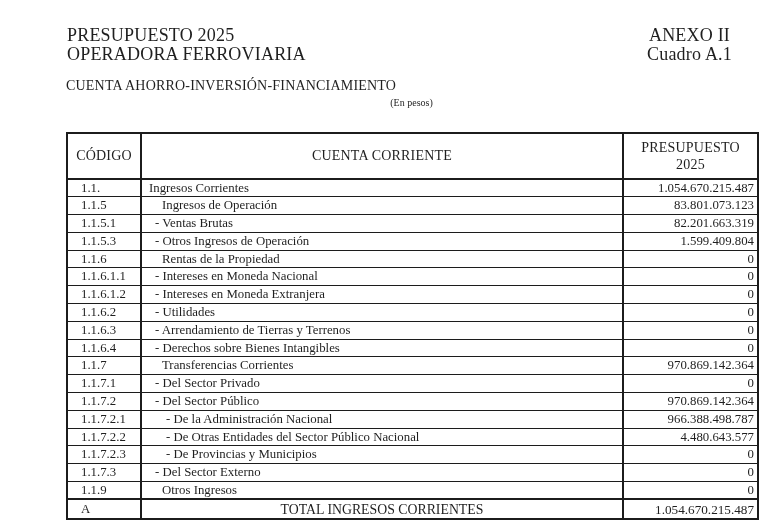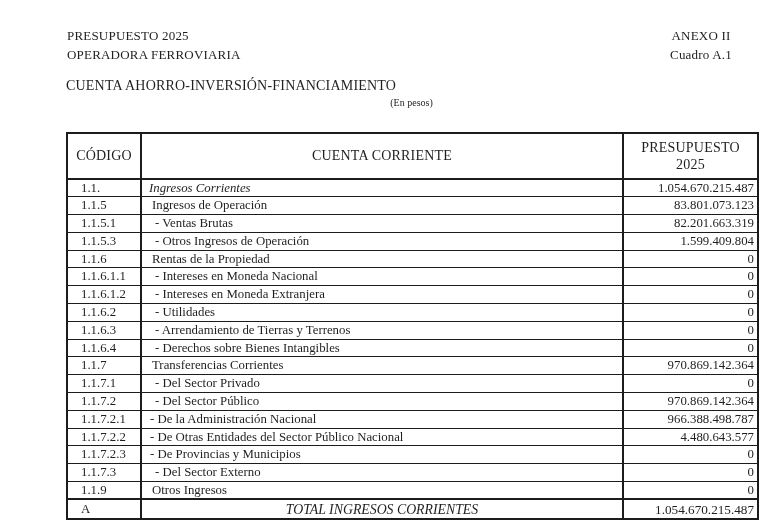--- a/index.html
+++ b/index.html
@@ -17,21 +17,21 @@
   }
   .page { position: relative; width: 780px; height: 520px; }
 
   .doc-header {
     display: flex;
     justify-content: space-between;
     margin: 26px 48px 0 67px;
   }
   .doc-header-left { text-align: left; }
   .doc-header-right { text-align: center; }
-  .doc-header div { font-size: 13px; line-height: 19px; letter-spacing: 0.2px; }
+  .doc-header div { font-size: 18px; line-height: 19px; letter-spacing: 0.2px; }
 
   .doc-title {
     width: 691px; margin: 13px 0 0 66px;
     text-align: left;
     font-size: 14px; line-height: 17px; letter-spacing: 0.2px;
   }
   .doc-subtitle {
     width: 691px; margin: 0 0 0 66px;
     text-align: center;
     font-size: 10px; line-height: 17px;
@@ -68,24 +68,24 @@
     font-size: 12.8px;
     line-height: 15px;
     vertical-align: middle;
     white-space: nowrap;
     overflow: hidden;
   }
   .budget-table td.col-code  { padding-left: 13px; }
   .budget-table td.col-name  { }
   .budget-table td.col-value { text-align: right; padding-right: 3px; }
 
-  .ind-0 { padding-left: 7px; font-style: italic; }
-  .ind-1 { padding-left: 10px; }
+  .ind-0 { padding-left: 7px; }
+  .ind-1 { padding-left: 20px; }
   .ind-2 { padding-left: 13px; }
-  .ind-3 { padding-left: 8px; }
+  .ind-3 { padding-left: 24px; }
 
   tr.total td { border-top: 2px solid var(--border); height: 20px; }
   tr.total td.col-name { text-align: center; font-size: 13.8px; padding-left: 0; }
   tr.total td.col-value { font-size: 13.2px; }
 </style>
 </head>
 <body>
 
 <div class="page">
 

